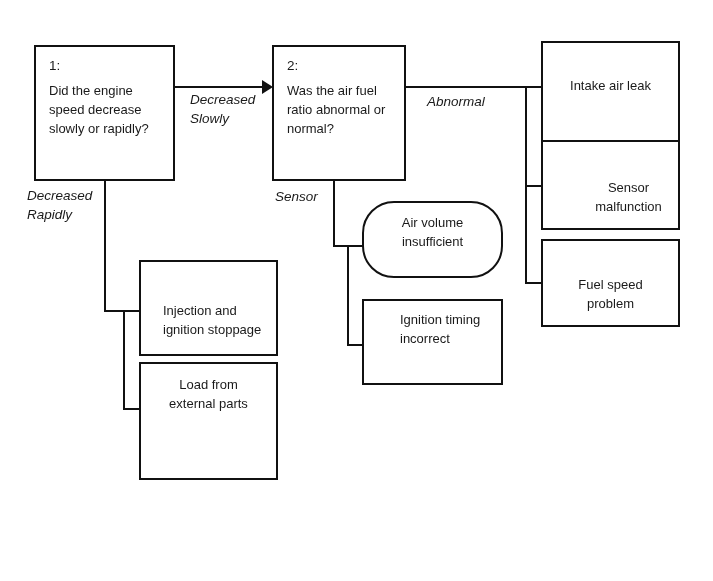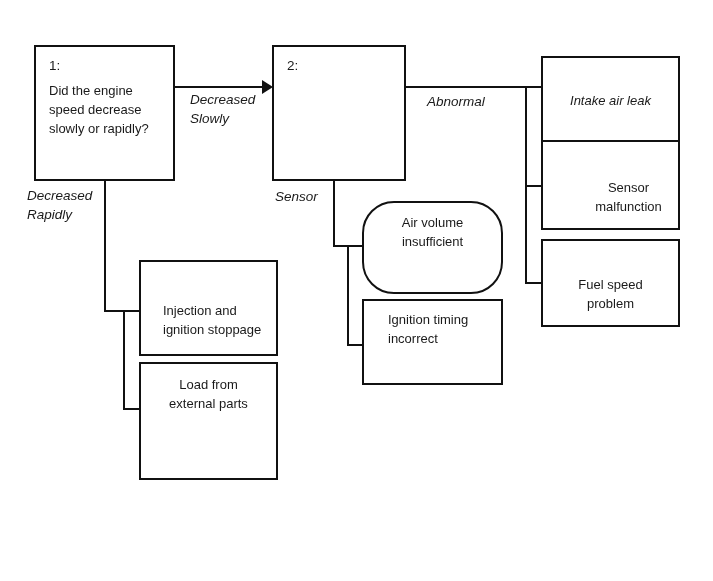--- a/index.html
+++ b/index.html
@@ -56,21 +56,21 @@
     top: 12px;
     padding: 0 12px;
     text-align: center;
   }
   .node.outcome.left-align .node-text {
     text-align: left;
     padding-left: 22px;
   }
   .node.outcome.mid-align .node-text {
     text-align: left;
-    padding-left: 24px;
+    padding-left: 36px;
   }
 
   
   .hline, .vline {
     position: absolute;
     background: #111111;
     z-index: 1;
   }
   .hline { height: 2px; }
   .vline { width: 2px; }
@@ -134,35 +134,38 @@
 
   <div class="node decision" style="left:34px; top:45px; width:141px; height:136px;">
     <span class="node-index">1:</span>
     <span class="node-text">Did the engine
 speed decrease
 slowly or rapidly?</span>
   </div>
 
   <div class="node decision" style="left:272px; top:45px; width:134px; height:136px;">
     <span class="node-index">2:</span>
+    <span class="node-text">Was the air fuel
+ratio abnormal or
+normal?</span>
   </div>
 
-  <div class="node outcome" style="left:541px; top:56px; width:139px; height:114px;font-style:italic;">
+  <div class="node outcome" style="left:541px; top:41px; width:139px; height:114px;">
     <span class="node-text" style="top:33px;">Intake air leak</span>
   </div>
 
   <div class="node outcome" style="left:541px; top:140px; width:139px; height:90px;">
     <span class="node-text" style="top:36px;padding-left:48px;">Sensor malfunction</span>
   </div>
 
   <div class="node outcome" style="left:541px; top:239px; width:139px; height:88px;">
     <span class="node-text" style="top:34px;">Fuel speed problem</span>
   </div>
 
-  <div class="node outcome" style="left:362px; top:201px; width:141px; height:93px;border-radius:32px;">
+  <div class="node outcome" style="left:362px; top:201px; width:141px; height:77px;border-radius:32px;">
     <span class="node-text" style="top:10px;">Air volume
 insufficient</span>
   </div>
 
   <div class="node outcome mid-align" style="left:362px; top:299px; width:141px; height:86px;">
     <span class="node-text" style="top:9px;">Ignition timing
 incorrect</span>
   </div>
 
   <div class="node outcome left-align" style="left:139px; top:260px; width:139px; height:96px;">

